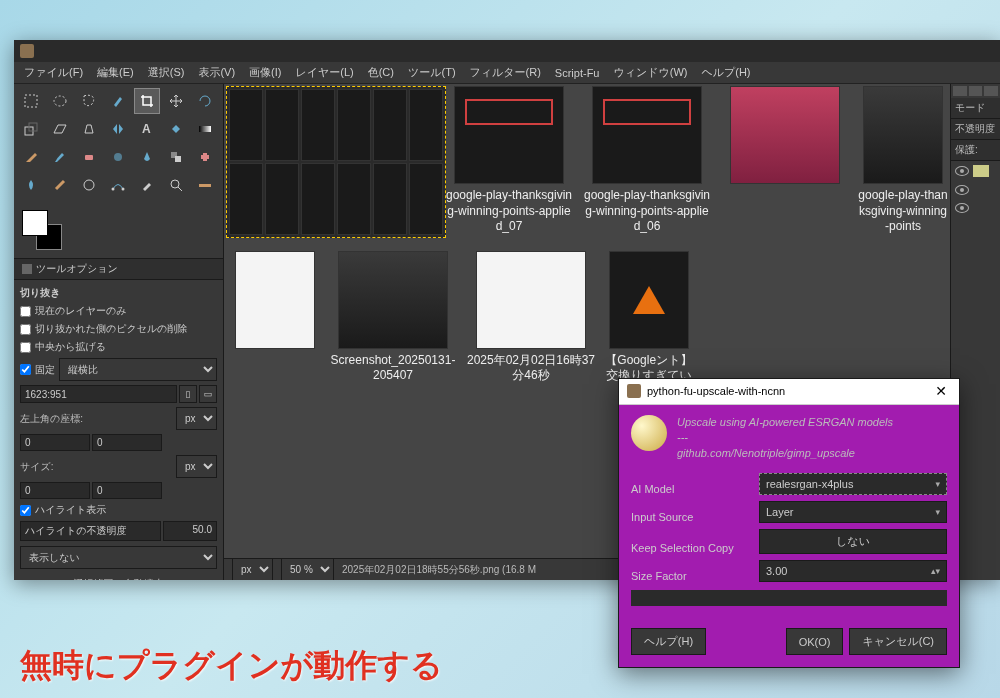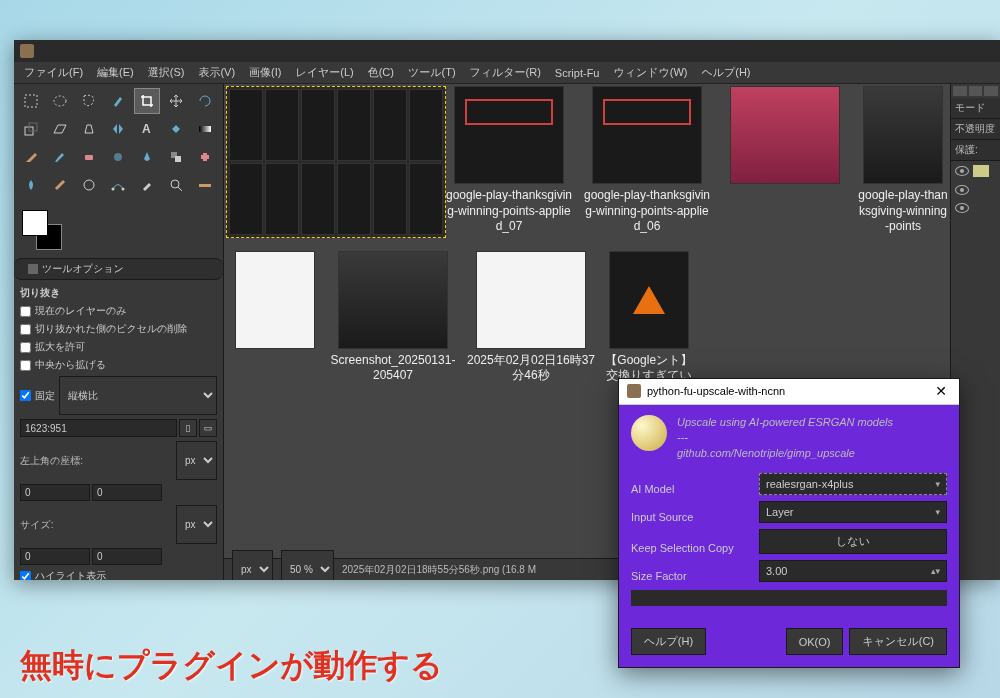--- a/index.html
+++ b/index.html
@@ -11,28 +11,28 @@
 .menubar span { padding: 2px 6px; color: #ccc; cursor: pointer; }
 .main-area { display: flex; height: calc(100% - 44px); }
 .left-panel { width: 210px; background: #383838; display: flex; flex-direction: column; border-right: 1px solid #1a1a1a; }
 .toolbox { padding: 4px; display: grid; grid-template-columns: repeat(7, 1fr); gap: 2px; }
 .tool { width: 26px; height: 26px; background: #383838; border: 1px solid transparent; display: flex; align-items: center; justify-content: center; cursor: pointer; }
 .tool.active { background: #5a5a5a; border: 1px solid #888; }
 .tool svg { width: 16px; height: 16px; }
 .color-swatch { margin: 8px; width: 40px; height: 40px; position: relative; }
 .color-swatch .fg { position: absolute; width: 26px; height: 26px; background: #fff; border: 1px solid #000; z-index: 2; }
 .color-swatch .bg { position: absolute; right: 0; bottom: 0; width: 26px; height: 26px; background: #000; border: 1px solid #888; }
-.panel-header { background: #2f2f2f; padding: 3px 14px; font-size: 10px; color: #ccc; border-top: 1px solid #1a1a1a; border-bottom: 1px solid #1a1a1a; display: flex; align-items: center; gap: 4px; border-radius: 8px; }
+.panel-header { background: #2f2f2f; padding: 3px 8px; font-size: 10px; color: #ccc; border-top: 1px solid #1a1a1a; border-bottom: 1px solid #1a1a1a; display: flex; align-items: center; gap: 4px; }
 .panel-header .icon-sq { width: 10px; height: 10px; background: #666; }
 .options-panel { flex: 1; overflow-y: auto; padding: 4px 6px; font-size: 10px; }
 .opt-row { display: flex; align-items: center; gap: 4px; padding: 2px 0; }
 .opt-row input[type=checkbox] { width: 11px; height: 11px; }
 .opt-input-row { display: flex; gap: 2px; margin: 2px 0; }
 .opt-input { flex: 1; background: #2a2a2a; border: 1px solid #1a1a1a; color: #ccc; padding: 2px 4px; font-size: 10px; }
-.opt-select { background: #383838; border: 1px solid #1a1a1a; color: #ccc; padding: 12px 4px; font-size: 10px; }
+.opt-select { background: #383838; border: 1px solid #1a1a1a; color: #ccc; padding: 4px 4px; font-size: 10px; }
 .small-btn { width: 18px; height: 18px; background: #383838; border: 1px solid #1a1a1a; color: #ccc; font-size: 9px; display: flex; align-items: center; justify-content: center; }
 .opt-label { color: #bbb; font-size: 10px; }
 .num-field { background: #2a2a2a; border: 1px solid #1a1a1a; color: #ccc; padding: 2px 4px; font-size: 10px; width: 70px; }
 .canvas-area { flex: 1; background: #454545; position: relative; overflow: hidden; }
 .navigator { position: absolute; left: 2px; top: 2px; width: 220px; height: 152px; border: 1px dashed #ffcc00; background: #2a2a2a; padding: 2px; }
 .nav-grid { display: grid; grid-template-columns: repeat(6, 1fr); gap: 2px; height: 100%; }
 .nav-thumb { background: #1a1a1a; border: 1px solid #333; font-size: 5px; }
 .file-grid { padding-left: 220px; padding-top: 2px; display: flex; flex-wrap: wrap; gap: 8px; }
 .file-item { width: 130px; text-align: center; color: #eee; font-size: 12px; margin-bottom: 10px; }
 .file-thumb { width: 110px; height: 98px; background: #1a1a1a; margin: 0 auto 4px; border: 1px solid #333; position: relative; overflow: hidden; }
@@ -41,21 +41,21 @@
 .file-thumb.gray-phone { background: linear-gradient(#3a3a3a, #1a1a1a); }
 .file-thumb.white-doc { background: #f4f4f4; }
 .file-thumb .vlc { position: absolute; left: 50%; top: 50%; transform: translate(-50%,-50%); width: 0; height: 0; border-left: 16px solid transparent; border-right: 16px solid transparent; border-bottom: 28px solid #e87010; }
 .file-name { line-height: 1.3; word-break: break-all; }
 .statusbar { position: absolute; bottom: 0; left: 0; right: 0; height: 22px; background: #383838; display: flex; align-items: center; gap: 8px; padding: 0 8px; font-size: 10px; color: #bbb; border-top: 1px solid #1a1a1a; }
 .right-panel { width: 50px; background: #383838; border-left: 1px solid #1a1a1a; font-size: 10px; color: #bbb; }
 .right-panel .rlabel { padding: 3px 4px; background: #2f2f2f; border-bottom: 1px solid #1a1a1a; }
 .right-panel .eye-row { padding: 4px; display: flex; align-items: center; gap: 4px; }
 .eye { width: 14px; height: 10px; border: 1px solid #aaa; border-radius: 50%; position: relative; }
 .eye::after { content:""; position: absolute; left: 4px; top: 2px; width: 4px; height: 4px; background: #aaa; border-radius: 50%; }
-.dialog { position: absolute; right: 40px; bottom: 30px; width: 342px; background: #6d28d9; color: #ccc; border: 1px solid #1a1a1a; box-shadow: 0 6px 24px rgba(0,0,0,0.5); font-size: 11px; }
+.dialog { position: absolute; right: 40px; bottom: 30px; width: 342px; background: #a21caf; color: #ccc; border: 1px solid #1a1a1a; box-shadow: 0 6px 24px rgba(0,0,0,0.5); font-size: 11px; }
 .dialog-titlebar { height: 26px; background: #fff; color: #000; display: flex; align-items: center; padding: 0 8px; gap: 6px; border-bottom: 1px solid #ccc; }
 .dialog-titlebar .dlogo { width: 14px; height: 14px; background: #8a7050; border-radius: 2px; }
 .dialog-titlebar .dtitle { flex: 1; font-size: 11px; }
 .dialog-titlebar .close { width: 20px; height: 20px; display: flex; align-items: center; justify-content: center; cursor: pointer; font-size: 14px; }
 .dialog-body { padding: 10px 12px; }
 .dialog-header { display: flex; gap: 10px; margin-bottom: 12px; }
 .dialog-icon { width: 36px; height: 36px; background: radial-gradient(circle at 30% 30%, #fff8cc, #ccaa44); border-radius: 50%; flex-shrink: 0; }
 .dialog-desc { font-style: italic; color: #bbb; font-size: 11px; line-height: 1.4; }
 .form-row { display: flex; align-items: flex-end; margin: 6px 0; gap: 8px; }
 .form-label { width: 120px; font-size: 11px; color: #ccc; }
@@ -258,24 +258,20 @@
         <div class="opt-row">
             <input type="checkbox" style="">
             <span>現在のレイヤーのみ</span>
           </div>
         <div class="opt-row">
             <input type="checkbox" style="">
             <span>切り抜かれた側のピクセルの削除</span>
           </div>
         <div class="opt-row">
             <input type="checkbox" style="">
-            <span>拡大を許可</span>
-          </div>
-        <div class="opt-row">
-            <input type="checkbox" style="">
             <span>中央から拡げる</span>
           </div>
         <div class="opt-row">
             <input type="checkbox" checked="" style="">
             <span>固定</span>
           <select class="opt-select" style="flex:1;margin-left:auto"><option>縦横比</option></select>
         </div>
         <div class="opt-input-row">
           <input class="opt-input" value="1623:951" style="">
           <div class="small-btn">▯</div>

